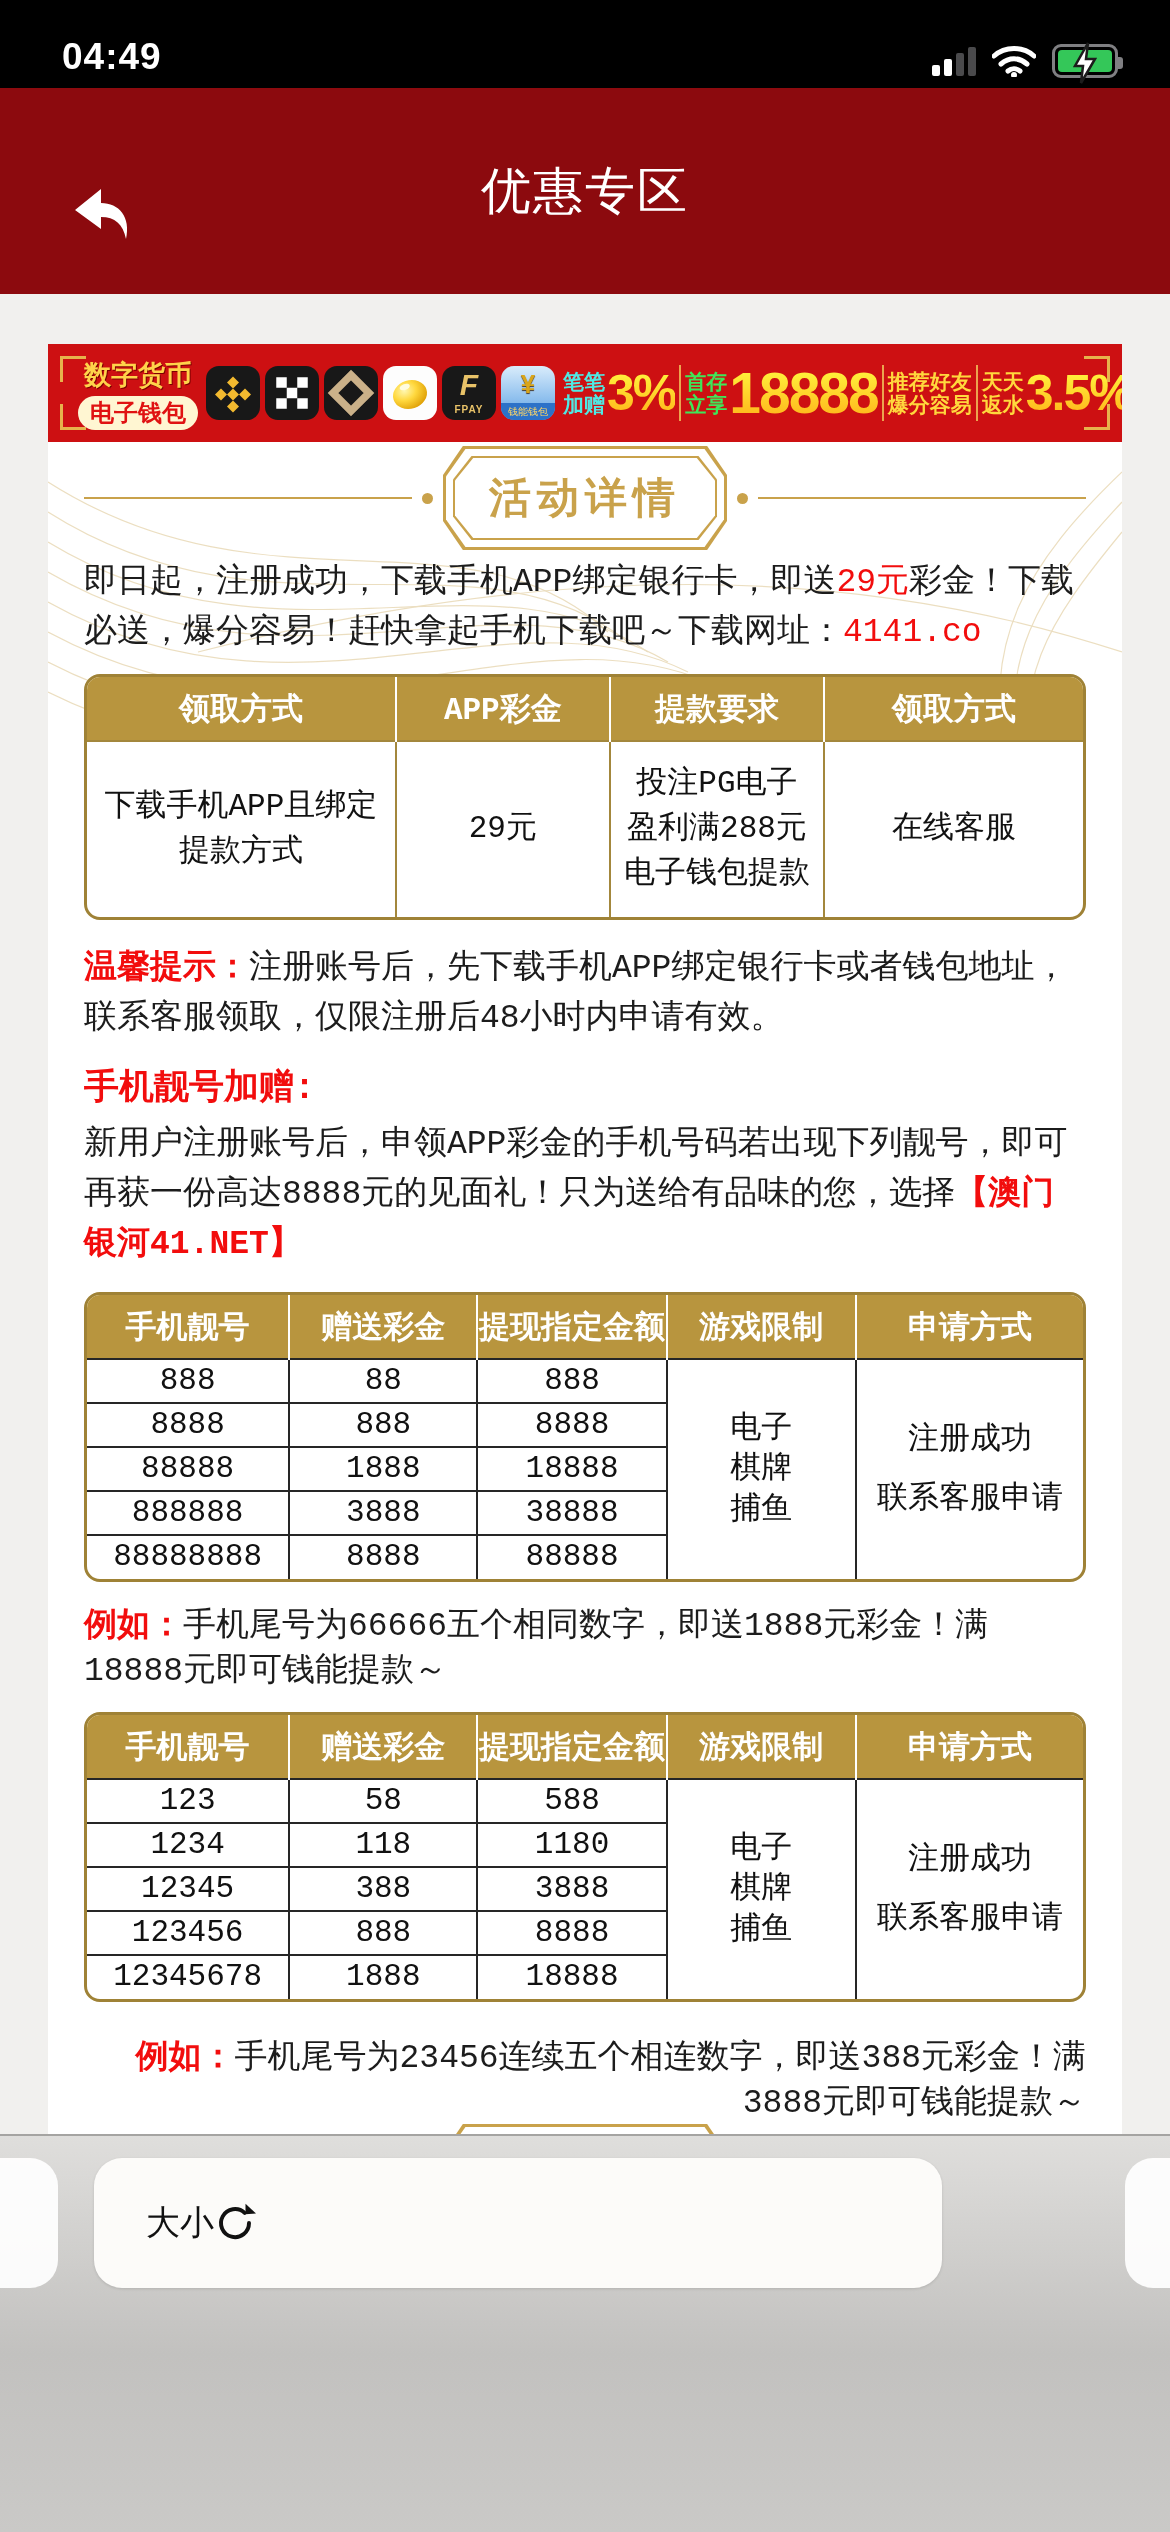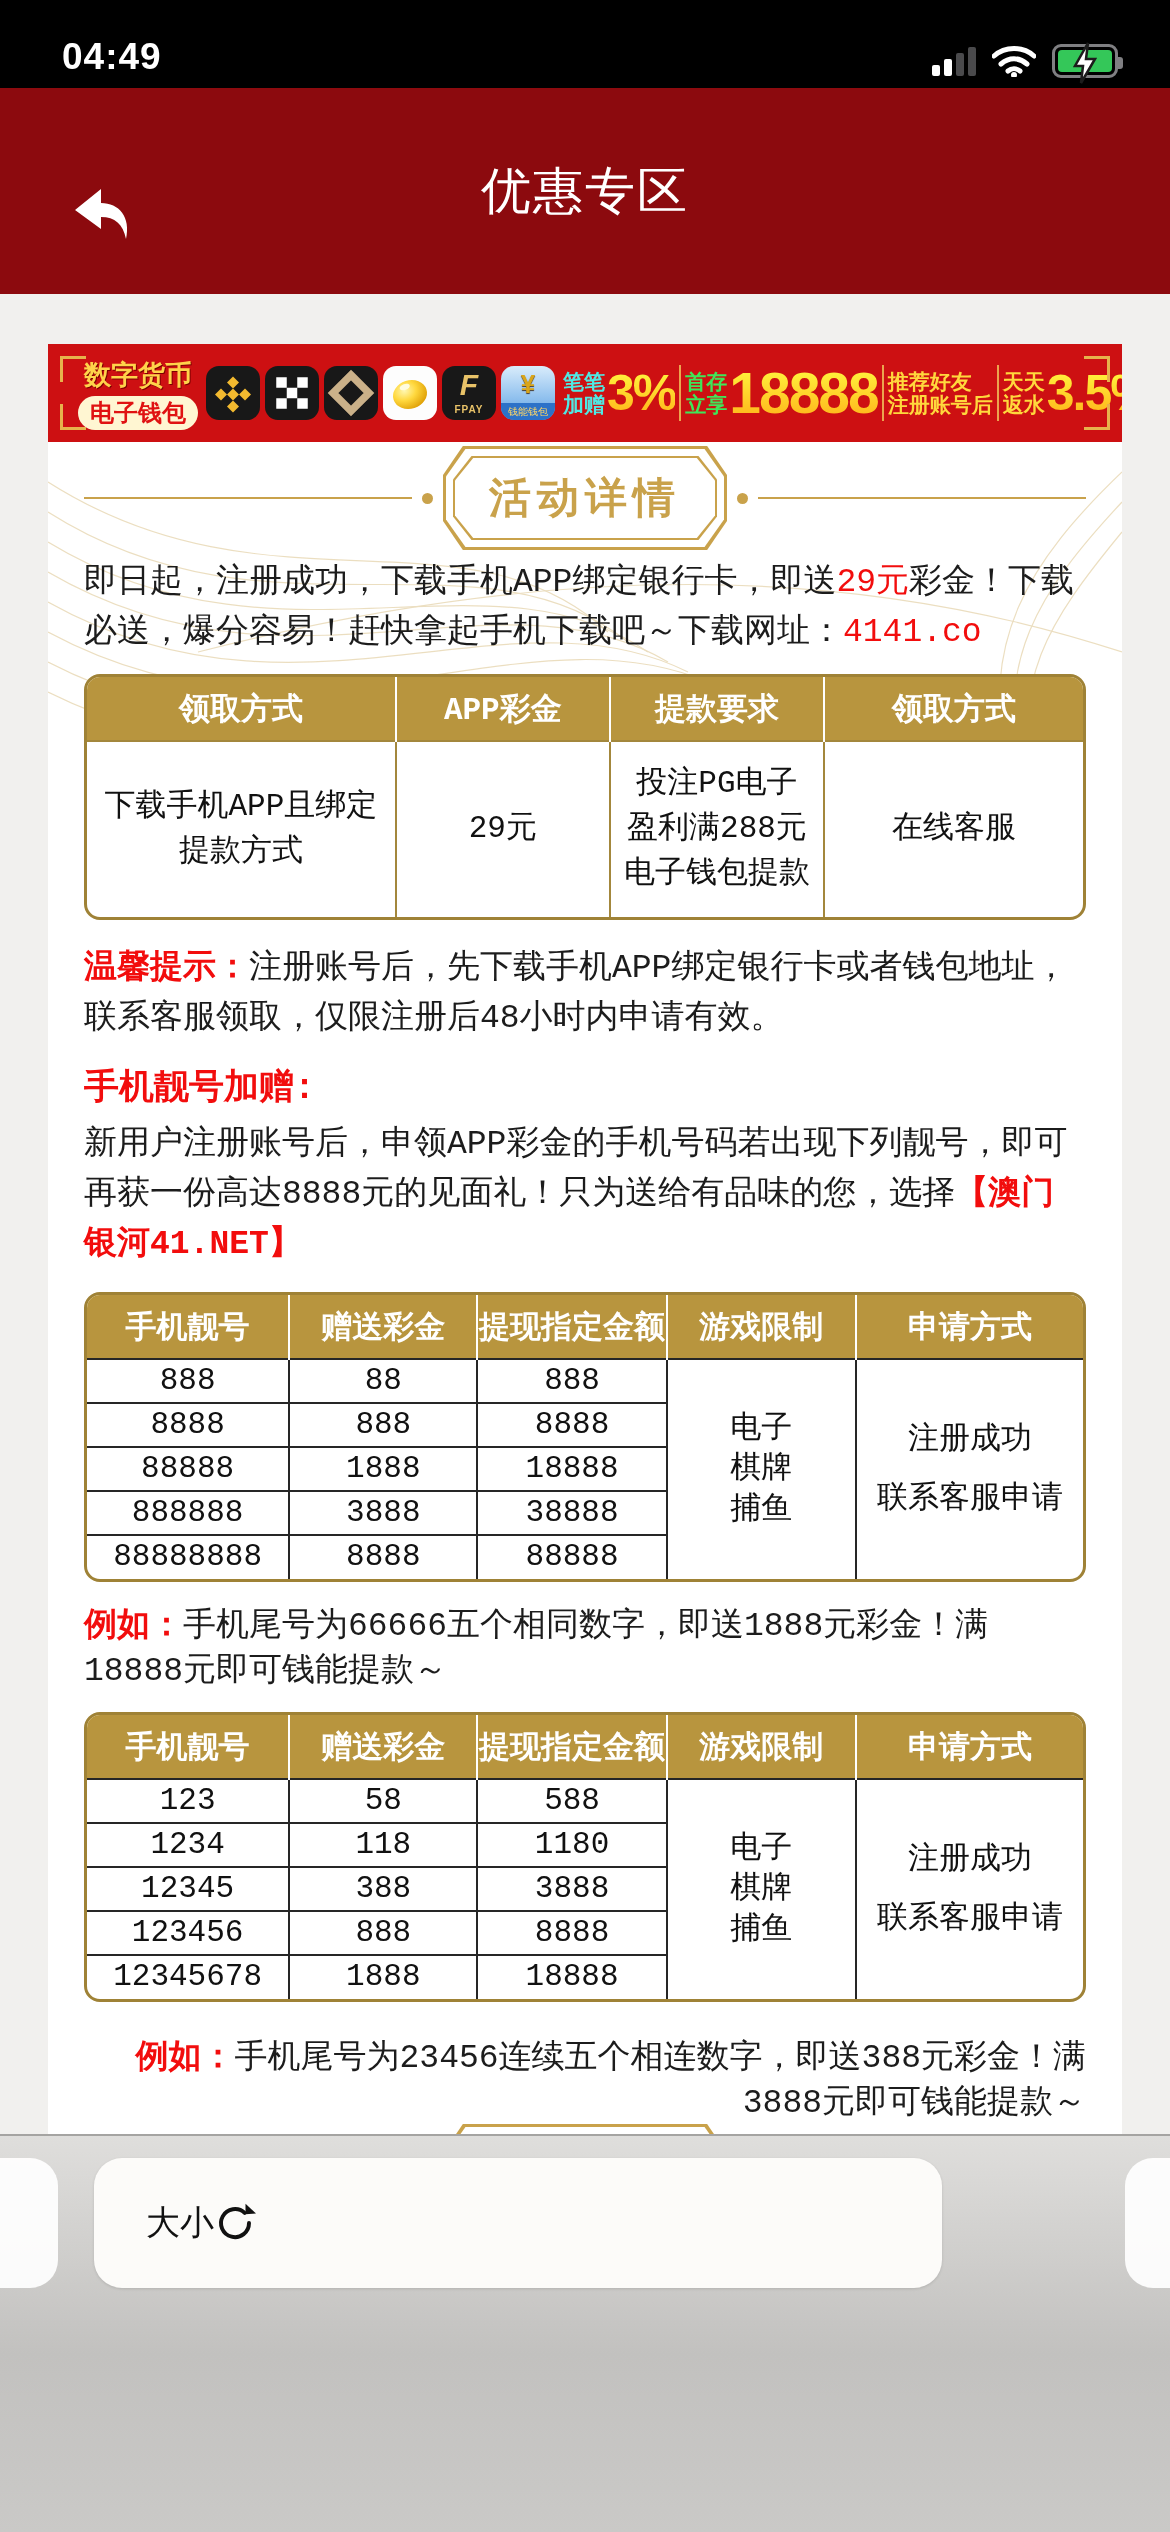--- a/index.html
+++ b/index.html
@@ -248,21 +248,21 @@
             <div class="ppre c-green">
               <span>首存</span>
               <span>立享</span>
             </div>
             <div class="pval pv-lg">18888</div>
           </div>
           <div class="pdiv"></div>
           <div class="promo">
             <div class="ppre c-gold">
               <span>推荐好友</span>
-              <span>注册账号后</span>
+              <span>爆分容易</span>
             </div>
 
           </div>
           <div class="pdiv"></div>
           <div class="promo">
             <div class="ppre c-gold">
               <span>天天</span>
               <span>返水</span>
             </div>
             <div class="pval pv-md">3.5%</div>

